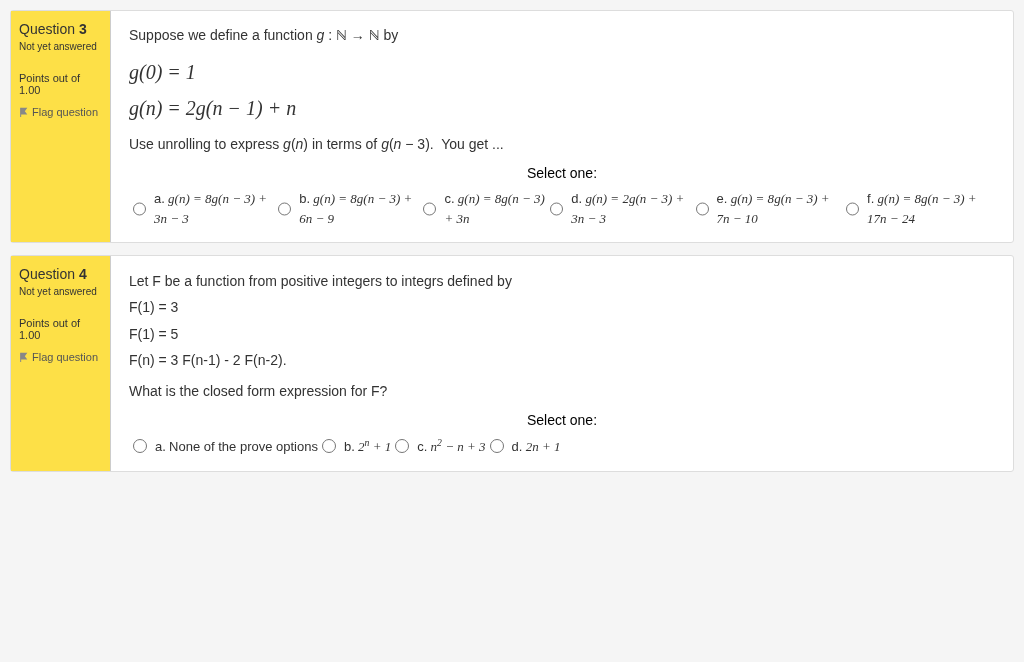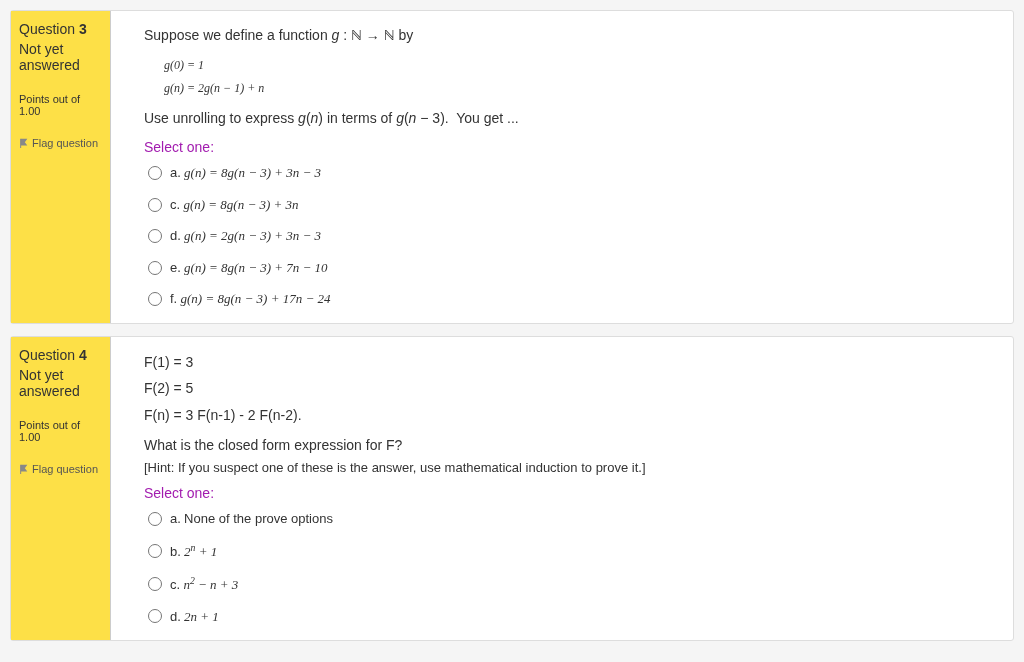--- a/index.html
+++ b/index.html
@@ -36,70 +36,69 @@
     }
     .question-number {
       font-size: 14px;
       font-weight: normal;
       color: #333;
     }
     .question-number strong {
       font-weight: bold;
     }
     .not-answered {
-      font-size: 14px;
+      font-size: 10px;
       color: #333;
     }
     .points-label {
       font-size: 11px;
       color: #333;
       margin-top: 16px;
     }
     .flag-question {
       font-size: 11px;
       color: #555;
-      margin-top: 16px;
+      margin-top: 6px;
       display: flex;
       align-items: center;
       gap: 3px;
       cursor: pointer;
     }
     .flag-icon {
       width: 10px;
       height: 10px;
       display: inline-block;
     }
     .question-content {
       flex: 1;
-      padding: 14px 33px;
+      padding: 14px 18px;
     }
     .question-text {
       font-size: 14px;
       color: #333;
       margin-bottom: 10px;
       line-height: 1.5;
     }
     .math-line {
       font-family: Georgia, serif;
       font-style: italic;
-      font-size: 12px;
+      font-size: 20px;
       margin-bottom: 4px;
       line-height: 1.6;
-      margin-left: 20px;
     }
     .select-one-label {
       font-size: 14px;
-      color: #a21caf;
+      color: #000000;
       margin-bottom: 8px;
       margin-top: 10px;
+      text-align: center;
     }
     .options-list {
       display: flex;
-      flex-direction: column;
-      gap: 12px;
+      gap: 4px;
       padding-left: 4px;
     }
     .option-item {
       display: flex;
       align-items: center;
       gap: 8px;
       font-size: 13px;
     }
     .option-item input[type="radio"] {
       width: 14px;
@@ -177,20 +176,24 @@
         Use unrolling to express <em>g</em>(<em>n</em>) in terms of <em>g</em>(<em>n</em> − 3).&nbsp; You get ...
       </div>
       <div class="select-one-label">Select one:</div>
       <div class="options-list">
         <label class="option-item">
           <input type="radio" name="q3" style="">
           <span class="option-text"><span class="option-letter plain-text">a.</span> <em>g</em>(<em>n</em>) = 8<em>g</em>(<em>n</em> − 3) + 3<em>n</em> − 3</span>
         </label>
         <label class="option-item">
           <input type="radio" name="q3" style="">
+          <span class="option-text"><span class="option-letter plain-text">b.</span> <em>g</em>(<em>n</em>) = 8<em>g</em>(<em>n</em> − 3) + 6<em>n</em> − 9</span>
+        </label>
+        <label class="option-item">
+          <input type="radio" name="q3" style="">
           <span class="option-text"><span class="option-letter plain-text">c.</span> <em>g</em>(<em>n</em>) = 8<em>g</em>(<em>n</em> − 3) + 3<em>n</em></span>
         </label>
         <label class="option-item">
           <input type="radio" name="q3" style="">
           <span class="option-text"><span class="option-letter plain-text">d.</span> <em>g</em>(<em>n</em>) = 2<em>g</em>(<em>n</em> − 3) + 3<em>n</em> − 3</span>
         </label>
         <label class="option-item">
           <input type="radio" name="q3" style="">
           <span class="option-text"><span class="option-letter plain-text">e.</span> <em>g</em>(<em>n</em>) = 8<em>g</em>(<em>n</em> − 3) + 7<em>n</em> − 10</span>
         </label>
@@ -214,29 +217,29 @@
       </div>
       <div class="flag-question">
         <svg class="flag-icon" viewBox="0 0 10 12" fill="none" xmlns="http://www.w3.org/2000/svg">
           <path d="M1 1 L9 1 L6 5 L9 9 L1 9 L1 1 Z" fill="#888"></path>
           <line x1="1" y1="1" x2="1" y2="12" stroke="#888" stroke-width="1.2"></line>
         </svg>
         <span>Flag question</span>
       </div>
     </div>
     <div class="question-content">
+      <div class="q4-text">
+        Let F be a function from positive integers to integrs defined by
+      </div>
       <div class="q4-text">F(1) = 3</div>
-      <div class="q4-text">F(2) = 5</div>
+      <div class="q4-text">F(1) = 5</div>
       <div class="q4-text" style="margin-bottom:8px;">F(n) = 3 F(n-1) - 2 F(n-2).</div>
       <div class="q4-text">
         What is the closed form expression for F?
       </div>
-      <div class="hint-text">
-        [Hint: If you suspect one of these is the answer, use mathematical induction to prove it.]
-      </div>
       <div class="select-one-label">Select one:</div>
       <div class="options-list">
         <label class="option-item">
           <input type="radio" name="q4" style="">
           <span class="option-text"><span class="plain-text option-letter">a.</span> <span class="plain-text">None of the prove options</span></span>
         </label>
         <label class="option-item">
           <input type="radio" name="q4" style="">
           <span class="option-text"><span class="plain-text option-letter">b.</span> 2<sup>n</sup> + 1</span>
         </label>

